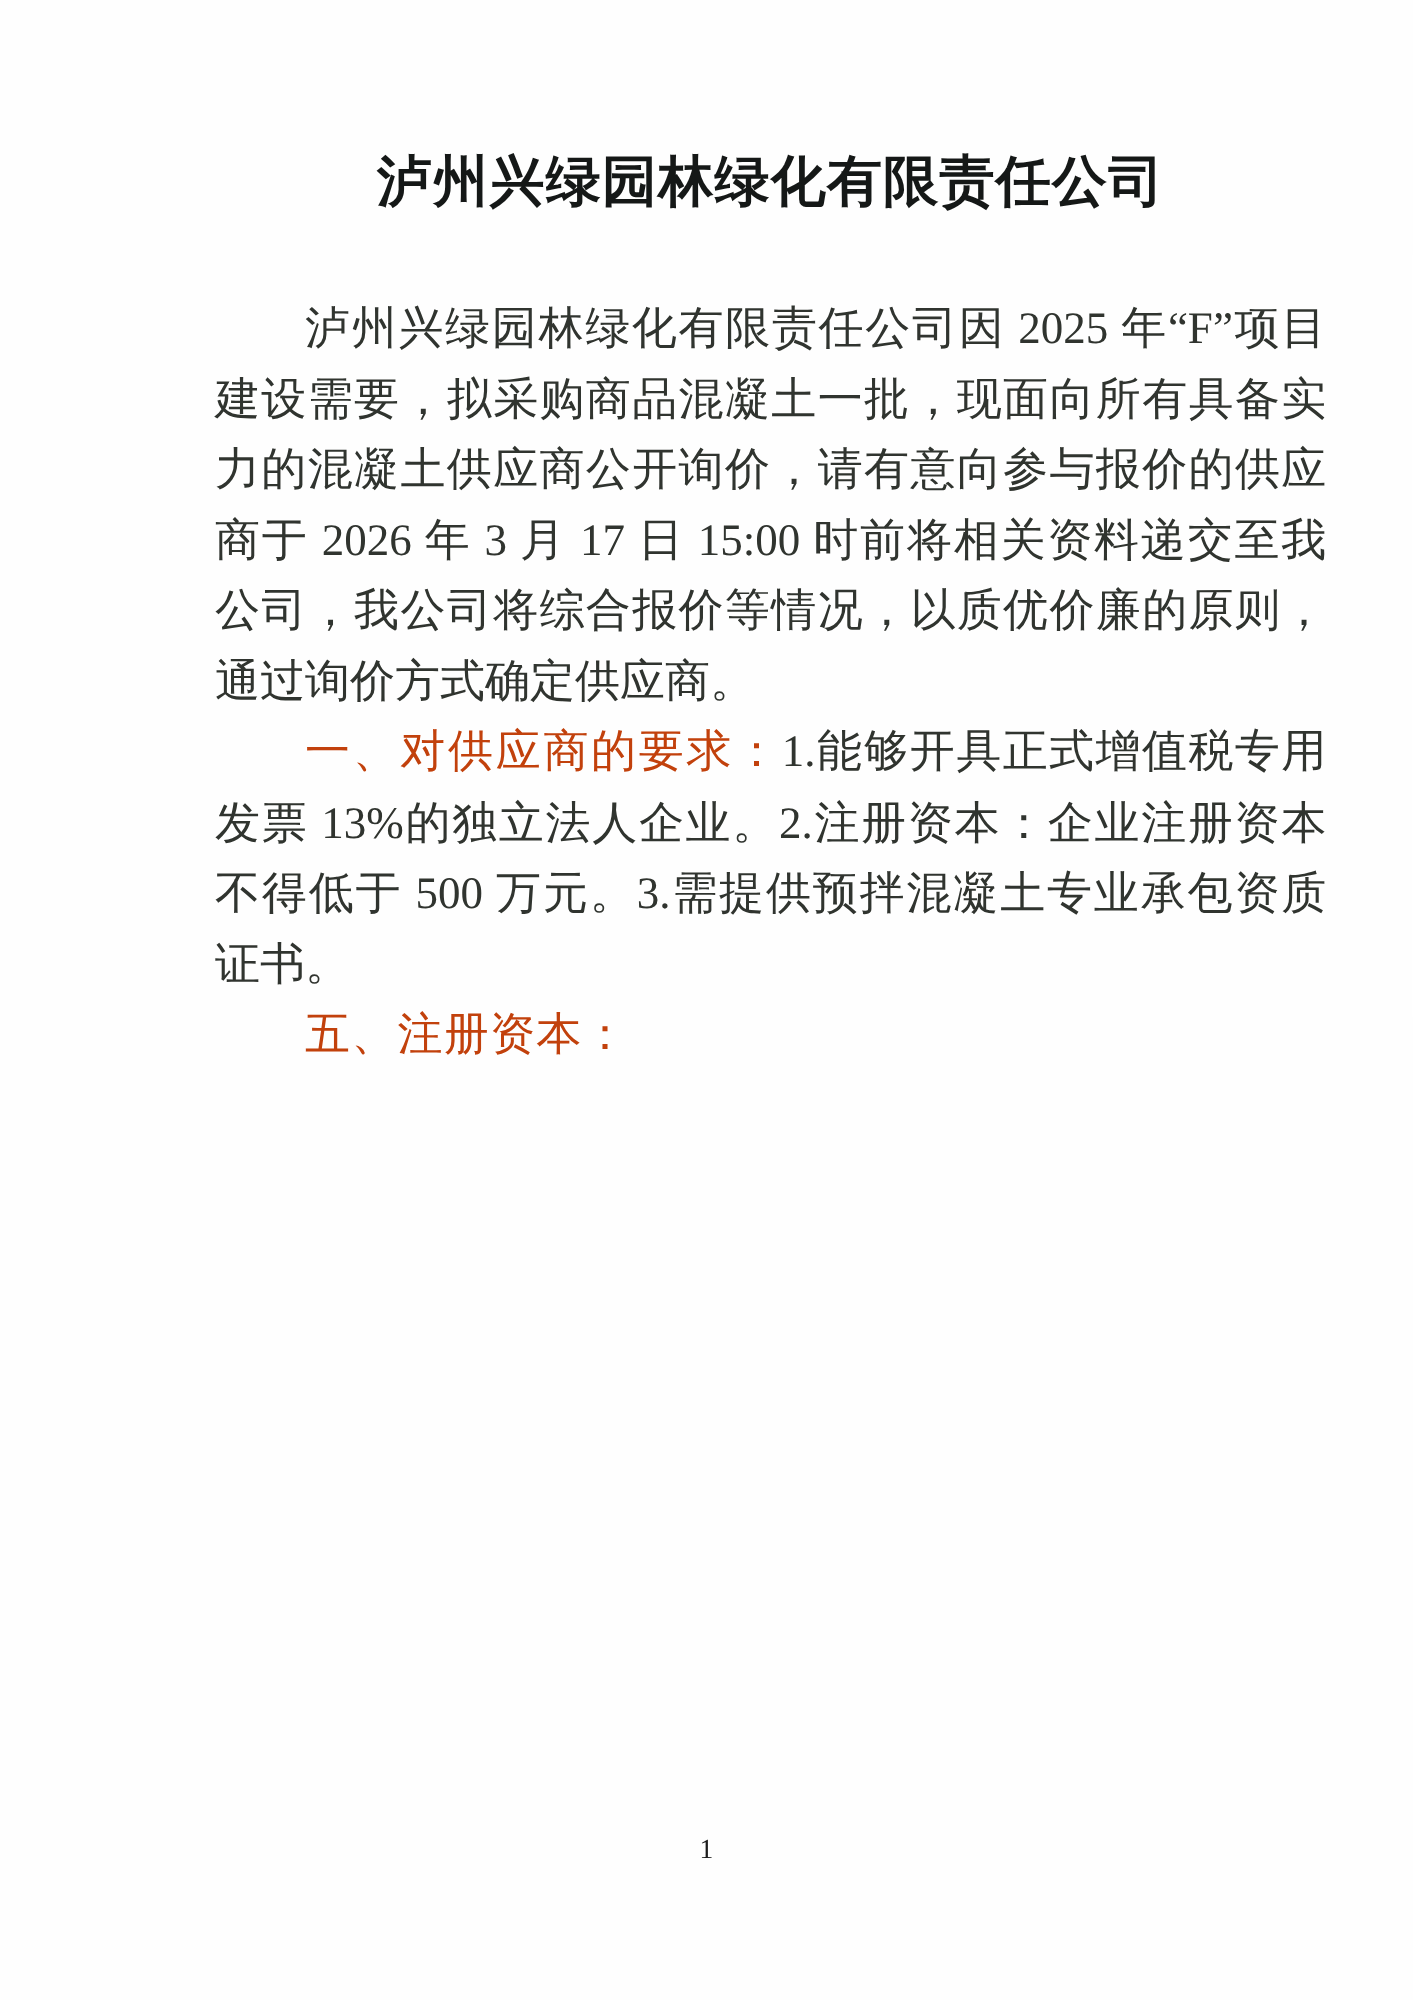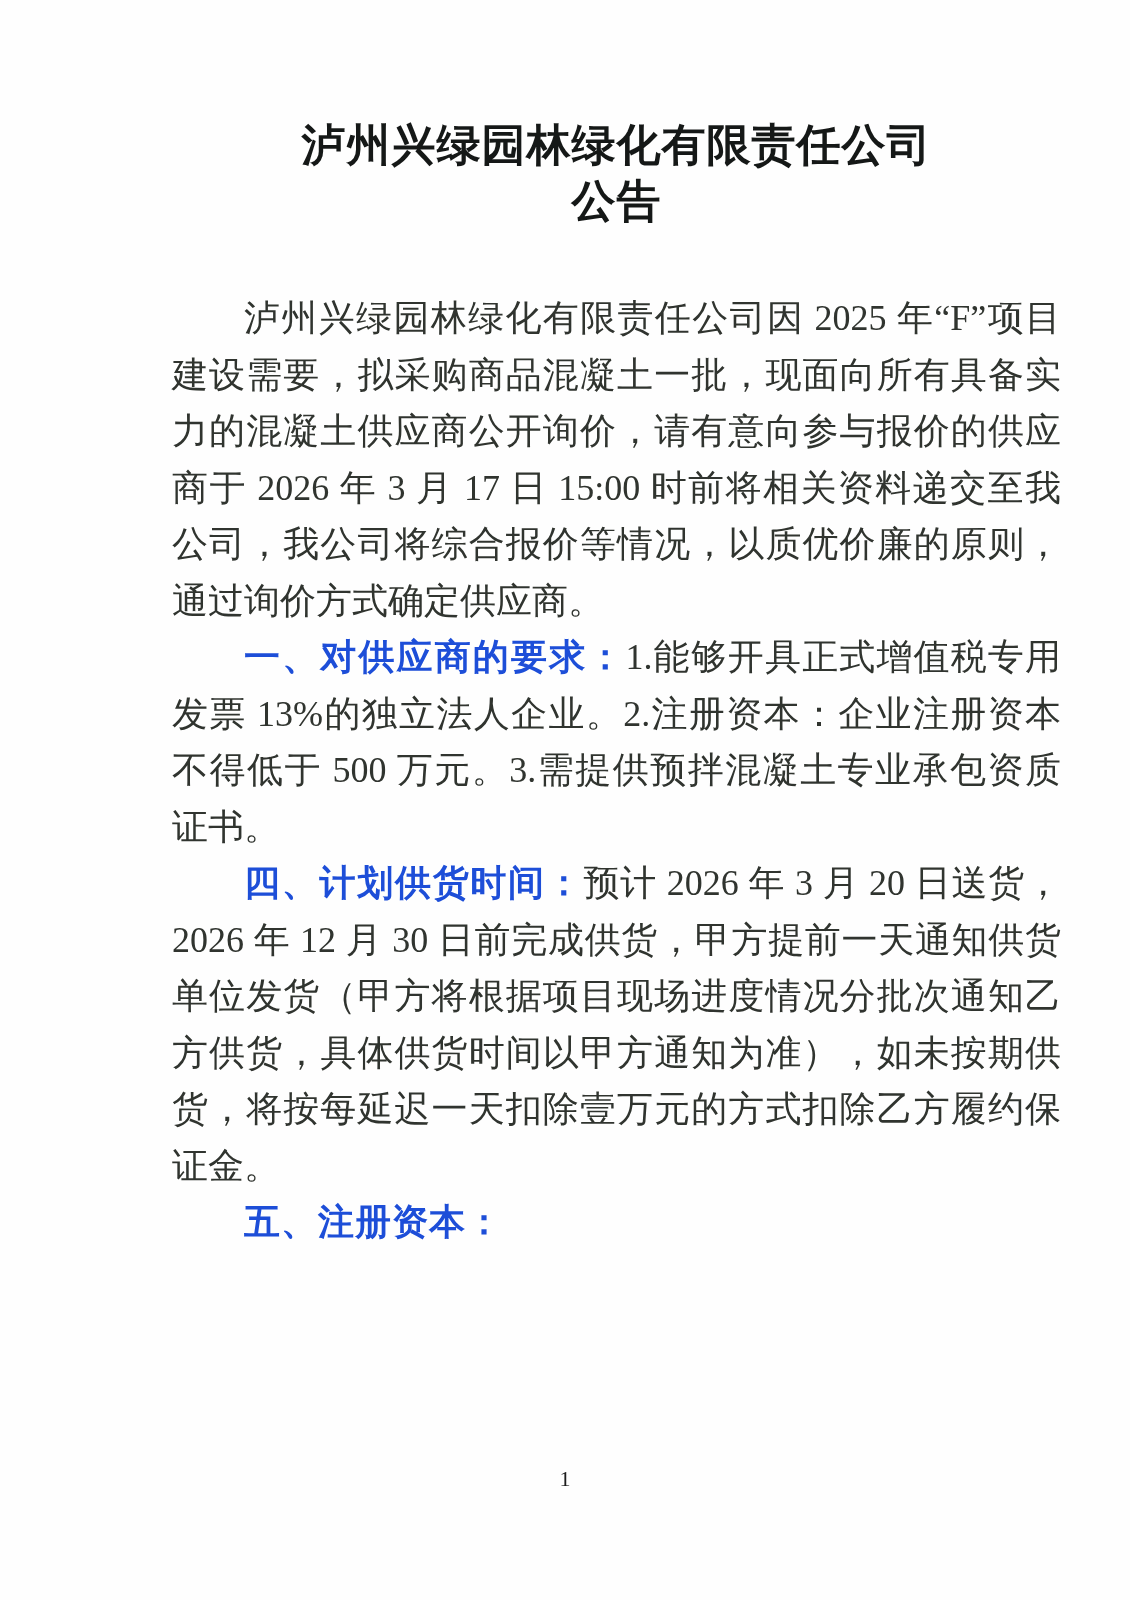--- a/index.html
+++ b/index.html
@@ -35,47 +35,45 @@
     line-height: 56.5px;
     text-align: justify;
     color: #30342f;
   }
   .doc-body p {
     text-indent: 2em;
     margin: 0;
   }
   .sec-label {
     font-family: "Liberation Sans", sans-serif;
-    font-weight: 700;
-    color: #1d4ed8;
+    font-weight: 400;
+    color: #c2410c;
     letter-spacing: 1px;
   }
   .page-footer {
     position: absolute;
     top: 1466px;
     left: 0;
     width: 1130px;
     text-align: center;
     font-size: 22px;
     color: #1c1c1c;
     font-family: "Liberation Serif", serif;
   }
 </style>
 </head>
 <body>
 
 <div class="page">
 
   <div class="doc-title">
     <div>泸州兴绿园林绿化有限责任公司</div>
-    <div>公告</div>
   </div>
 
   <div class="doc-body">
     <p><span>泸州兴绿园林绿化有限责任公司因 2025 年“F”项目建设需要，拟采购商品混凝土一批，现面向所有具备实力的混凝土供应商公开询价，请有意向参与报价的供应商于 2026 年 3 月 17 日 15:00 时前将相关资料递交至我公司，我公司将综合报价等情况，以质优价廉的原则，通过询价方式确定供应商。</span></p>
     <p><span class="sec-label">一、对供应商的要求：</span><span>1.能够开具正式增值税专用发票 13%的独立法人企业。2.注册资本：企业注册资本不得低于 500 万元。3.需提供预拌混凝土专业承包资质证书。</span></p>
-    <p><span class="sec-label">四、计划供货时间：</span><span>预计 2026 年 3 月 20 日送货，2026 年 12 月 30 日前完成供货，甲方提前一天通知供货单位发货（甲方将根据项目现场进度情况分批次通知乙方供货，具体供货时间以甲方通知为准），如未按期供货，将按每延迟一天扣除壹万元的方式扣除乙方履约保证金。</span></p>
     <p><span class="sec-label">五、注册资本：</span><span></span></p>
   </div>
 
   <div class="page-footer">1</div>
 
 </div>
 
 </body></html>

